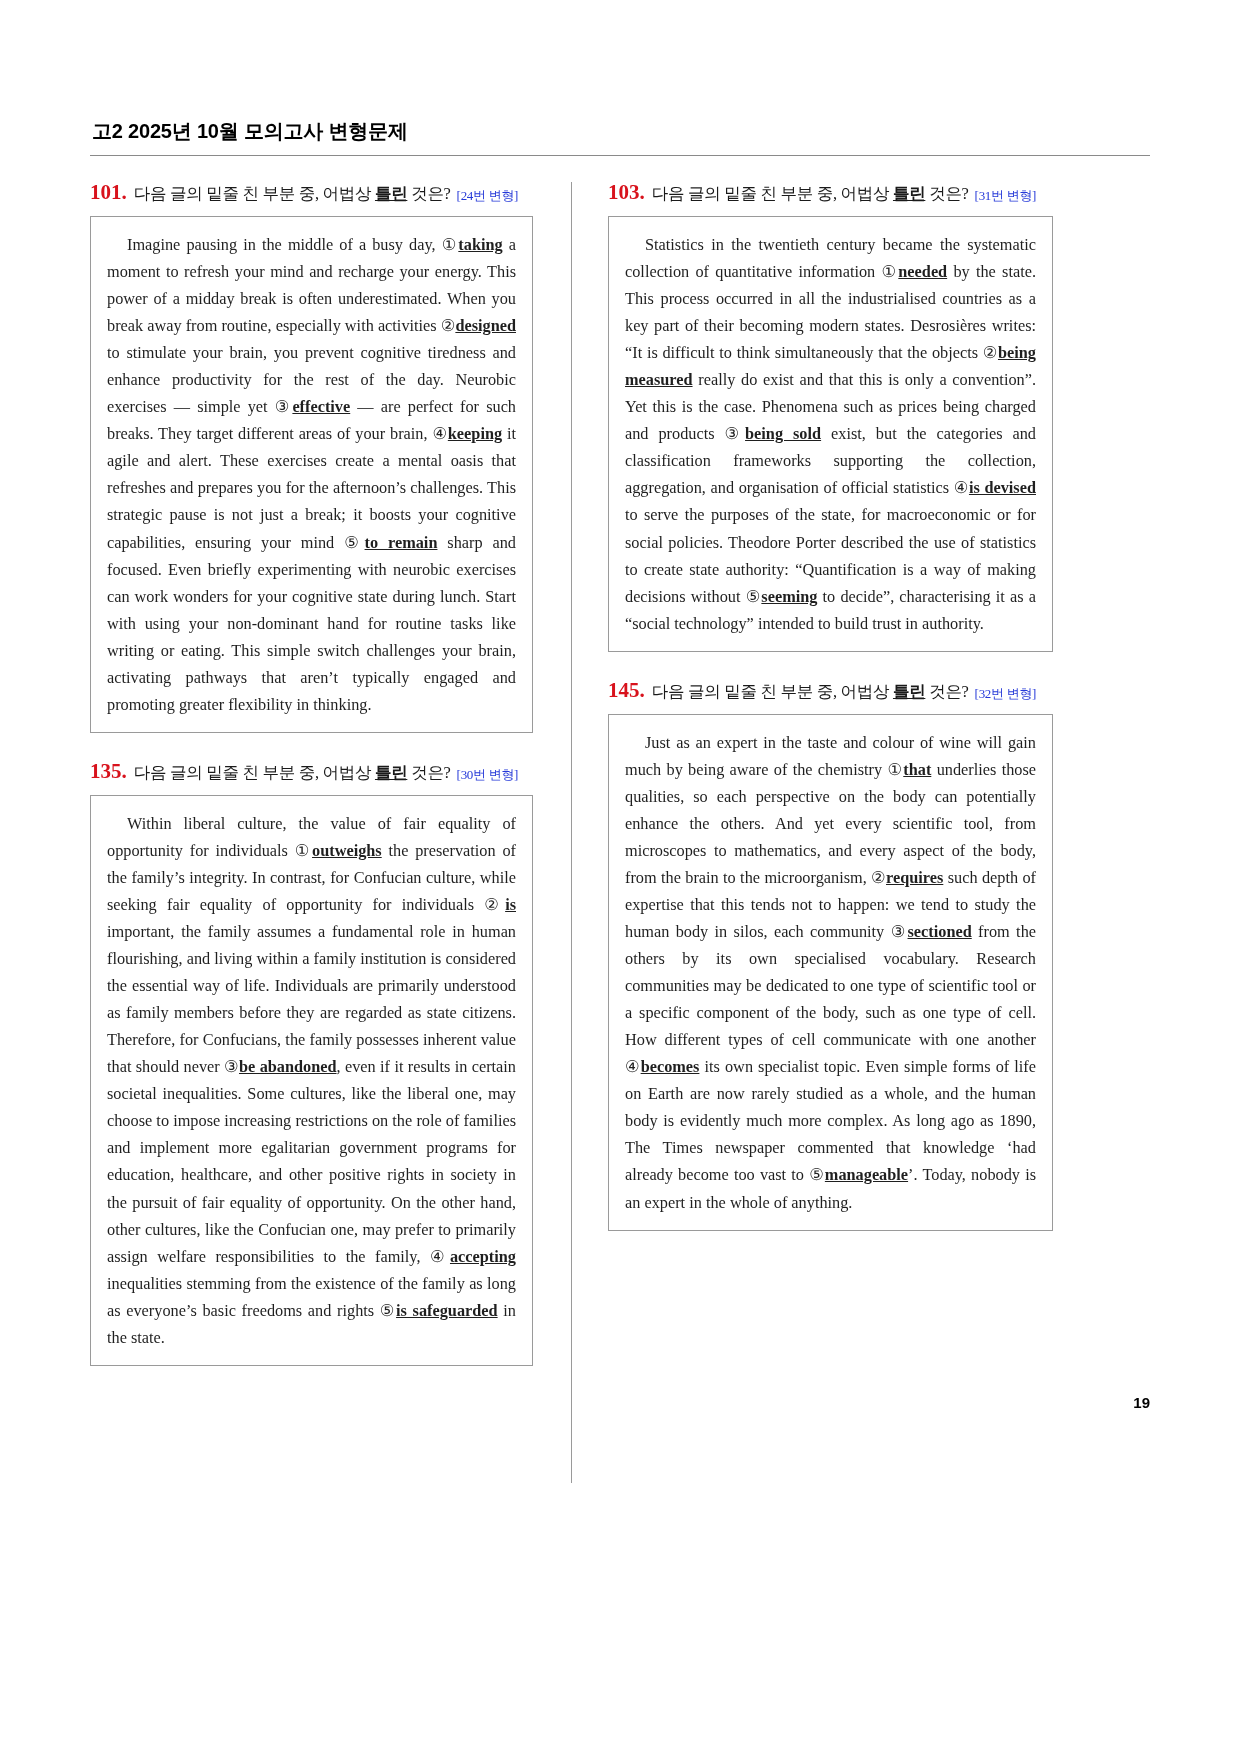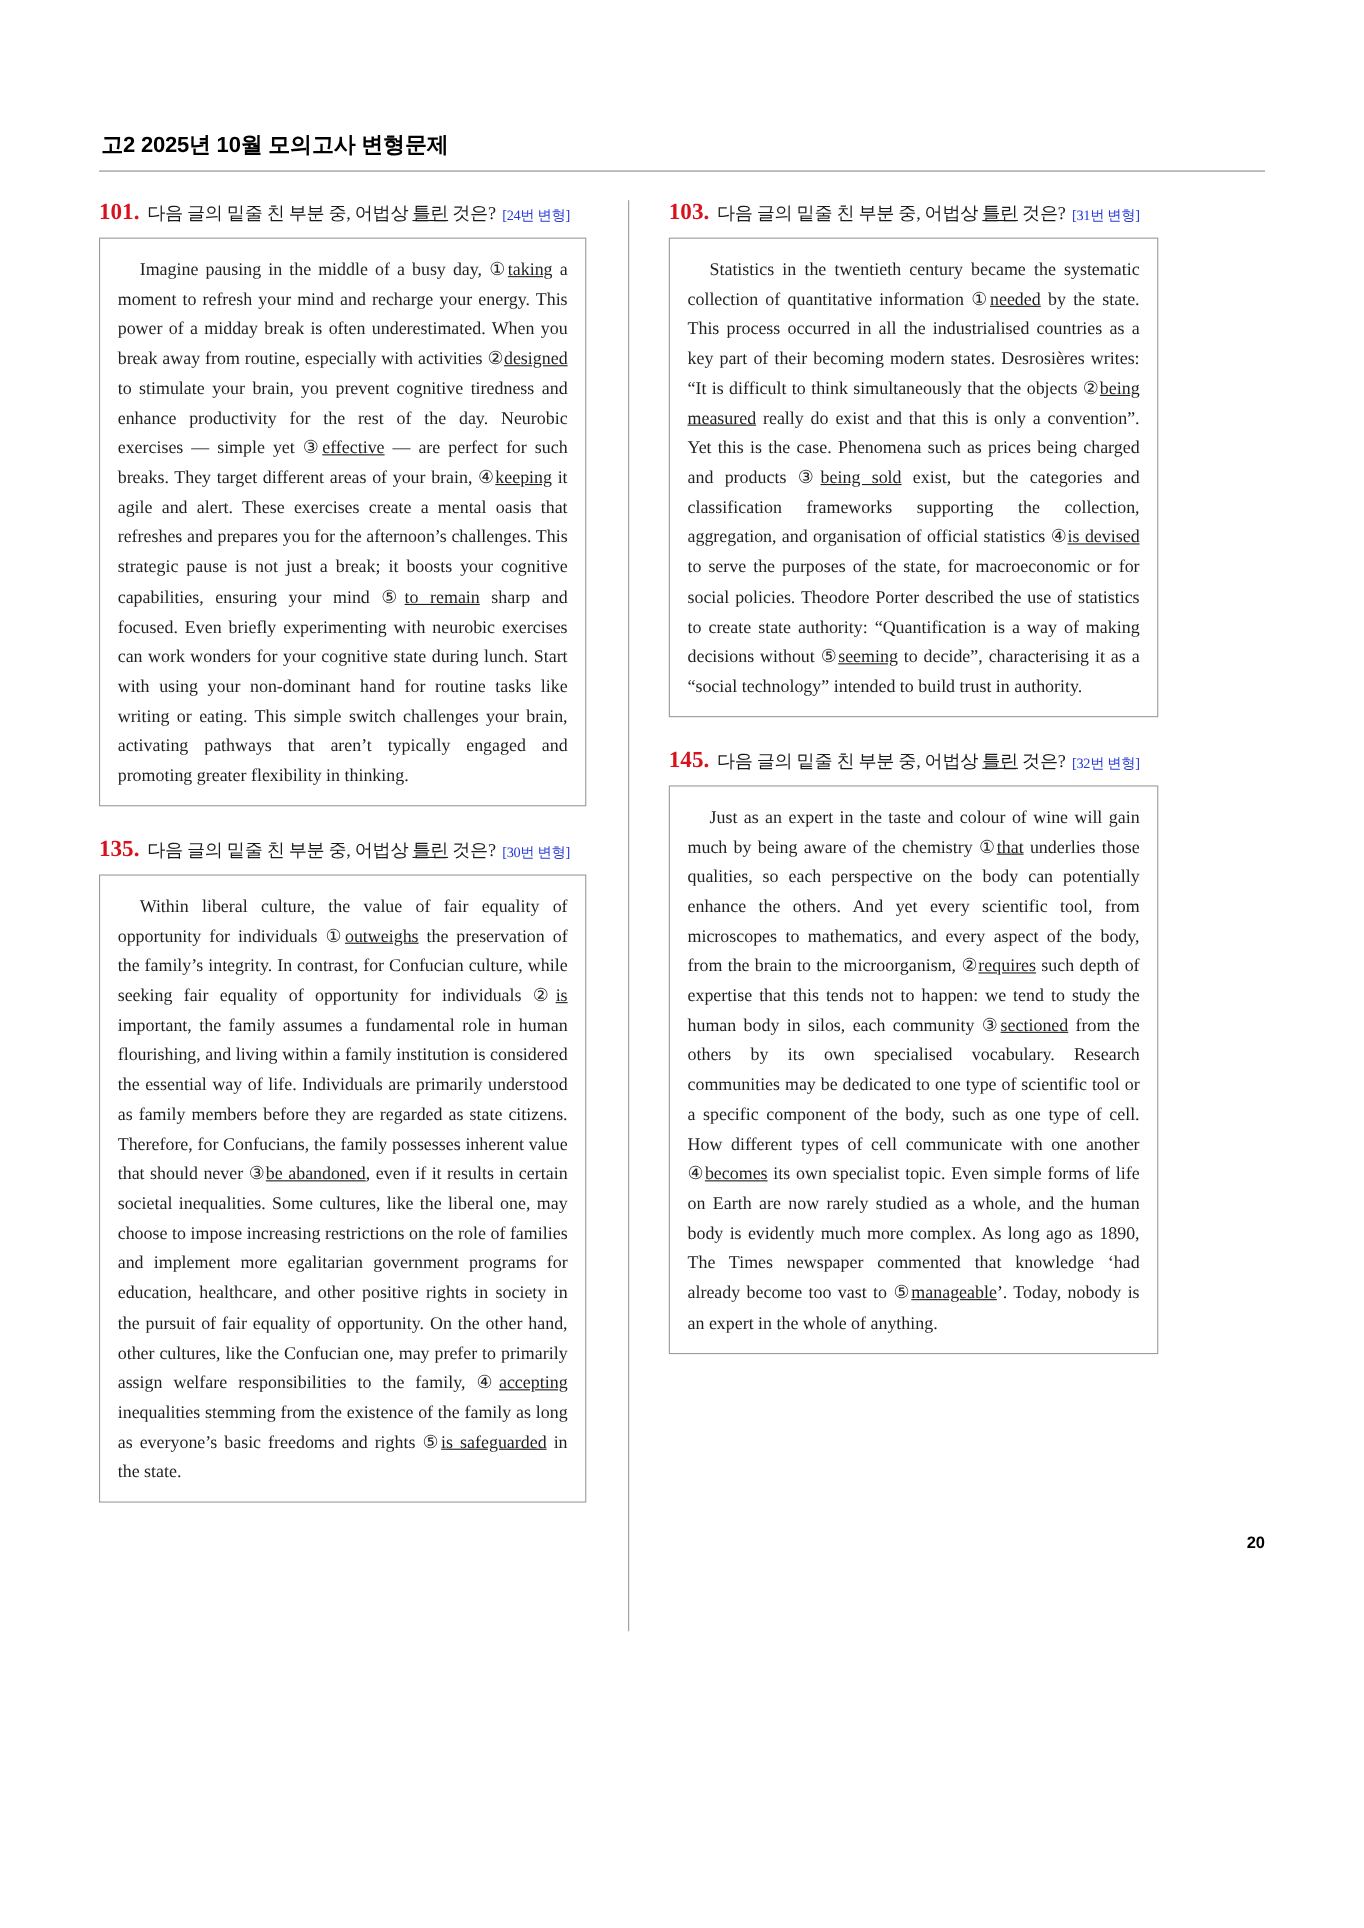--- a/index.html
+++ b/index.html
@@ -67,21 +67,21 @@
     font-weight: bold;
     font-size: 21px;
     font-family: "Liberation Serif", "DejaVu Serif", serif;
     margin-right: 7px;
   }
   .q-prompt {
     font-size: 16.5px;
     color: #1a1a1a;
     letter-spacing: -0.3px;
   }
-  .q-prompt .u { text-decoration: underline; }
+  .q-prompt .u { text-decoration: underline; font-weight: bold; }
   .q-tag {
     color: #2438d8;
     font-size: 13px;
     margin-left: 6px;
     letter-spacing: -0.3px;
     font-family: Liberation Serif, serif;
   }
 
   
   .passage {
@@ -90,21 +90,21 @@
     font-size: 16.3px;
     line-height: 1.66;
     text-align: justify;
     text-justify: inter-word;
     hyphens: none;
     color: #1f1f1f;
   }
   .passage p { margin: 0; text-indent: 20px; }
   .passage .ul {
     text-decoration: underline;
-    font-weight: normal;
+    font-weight: bold;
   }
   .passage .cn { font-weight: normal; }
 
   
   .page-number {
     position: absolute;
     right: 90px;
     bottom: 72px;
     font-family: "Liberation Sans", "DejaVu Sans", sans-serif;
     font-weight: bold;
@@ -161,14 +161,14 @@
             <span class="q-prompt"><span>다음 글의 밑줄 친 부분 중, 어법상 </span><span class="u">틀린</span><span> 것은?</span></span>
             <span class="q-tag">[32번 변형]</span>
           </div>
           <div class="passage">
             <p>Just as an expert in the taste and colour of wine will gain much by being aware of the chemistry <span class="cn">①</span><span class="ul">that</span> underlies those qualities, so each perspective on the body can potentially enhance the others. And yet every scientific tool, from microscopes to mathematics, and every aspect of the body, from the brain to the microorganism, <span class="cn">②</span><span class="ul">requires</span> such depth of expertise that this tends not to happen: we tend to study the human body in silos, each community <span class="cn">③</span><span class="ul">sectioned</span> from the others by its own specialised vocabulary. Research communities may be dedicated to one type of scientific tool or a specific component of the body, such as one type of cell. How different types of cell communicate with one another <span class="cn">④</span><span class="ul">becomes</span> its own specialist topic. Even simple forms of life on Earth are now rarely studied as a whole, and the human body is evidently much more complex. As long ago as 1890, The Times newspaper commented that knowledge ‘had already become too vast to <span class="cn">⑤</span><span class="ul">manageable</span>’. Today, nobody is an expert in the whole of anything.</p>
           </div>
         </div>
       </div>
   </div>
 
-  <div class="page-number">20</div>
+  <div class="page-number">19</div>
 </div>
 
 </body></html>

